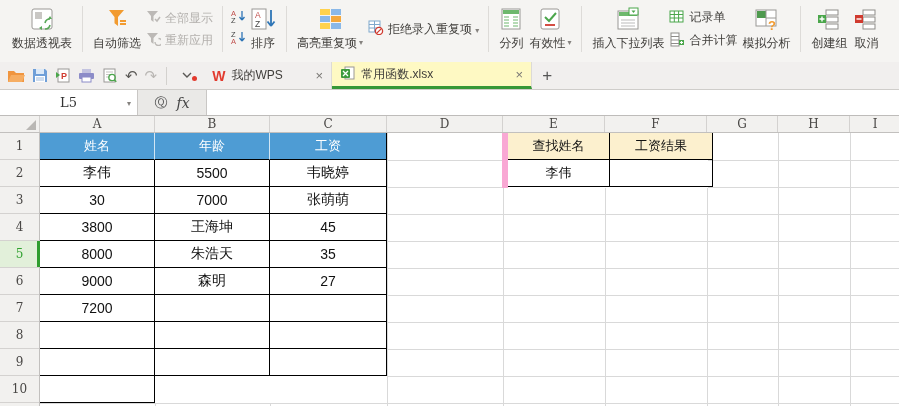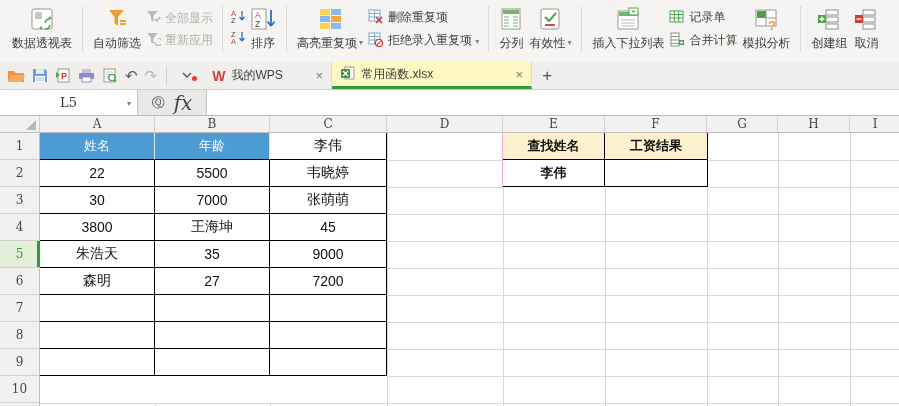--- a/index.html
+++ b/index.html
@@ -36,21 +36,21 @@
   .wlogo { color:#e23a2e; font-weight:bold; font-size:14px; }
   .newtab { width:30px; display:flex; align-items:center; justify-content:center; font-size:17px; color:#555; }
 
   
   .formulabar { height:26px; background:#eae9e7; border-bottom:1px solid #bebcba; display:flex; align-items:stretch; }
   .namebox { width:138px; background:#fff; border-right:1px solid #c9c7c5; display:flex; align-items:center;
              justify-content:center; font-family:"DejaVu Serif",serif; font-size:13px; color:#333; position:relative; }
   .namebox .caret { position:absolute; right:6px; top:9px; }
   .fxarea { width:68px; display:flex; align-items:center; justify-content:center; gap:9px; color:#555; }
   .qglyph { font-size:13px; color:#555; }
-  .fxglyph { font-family:"DejaVu Serif",serif; font-style:italic; font-size:20px; color:#444; }
+  .fxglyph { font-family:"DejaVu Serif",serif; font-style:italic; font-size:14px; color:#444; }
   .finput { flex:1; background:#fff; border-left:1px solid #c9c7c5; }
 
   
   .sheet { position:relative; height:290px; background:#fff; overflow:hidden; }
   .colhdrs { position:absolute; top:0; left:0; width:901px; height:17px; display:grid;
              grid-template-columns:40px 115px 115px 117px 116px 102px 102px 71px 72px 51px;
              background:#f2f1ef; border-bottom:1px solid #c2c0be; z-index:4; }
   .ch { border-right:1px solid #d4d2d0; display:flex; align-items:center; justify-content:center;
         font-family:"DejaVu Serif",serif; font-size:12px; color:#4a4846; }
   .corner { position:relative; }
@@ -68,22 +68,22 @@
   .maintable { position:absolute; left:39px; top:16px; width:348px; height:271px; z-index:2;
                border-left:1px solid #000; border-top:1px solid #000; display:grid;
                grid-template-columns:115px 115px 117px; grid-auto-rows:27px; background:#fff; }
   .maintable .cell { border-right:1px solid #000; border-bottom:1px solid #000; display:flex;
                      align-items:center; justify-content:center; font-size:14px; color:#111; }
   .maintable .hcell { background:#4e9cd4; color:#fff; font-size:13px;
                       border-right:1px solid rgba(255,255,255,.75); border-bottom:1px solid #000; }
   .maintable .hcell:nth-child(3) { border-right:1px solid #000; }
 
   .lookup { position:absolute; left:502px; top:16px; width:206px; height:56px; z-index:2;
-            border-left:1px solid #f9a8d4; border-top:1px solid #000; display:grid;
-            grid-template-columns:102px 103px; grid-auto-rows:27px; background:#fff;font-weight:bold; }
+            border-left:6px solid #f9a8d4; border-top:1px solid #000; display:grid;
+            grid-template-columns:102px 103px; grid-auto-rows:27px; background:#fff; }
   .lookup .cell { border-right:1px solid #000; border-bottom:1px solid #000; display:flex;
                   align-items:center; justify-content:center; font-size:13px; color:#111; }
   .lookup .hcell { background:#fcf0ce; }
 </style>
 </head>
 <body>
 
 <div class="app">
 
   <div class="ribbon">
@@ -182,30 +182,20 @@
               <rect x="3" y="16" width="10" height="6" fill="#ffd24d"></rect>
               <rect x="14" y="16" width="10" height="6" fill="#8ab8e8"></rect>
             </svg>
         </span>
         <span class="blabel">
             <span>高亮重复项</span>
             <span class="caret">▾</span>
           </span>
       </div>
       <div class="smallcol">
-        <div class="smallbtn">
-          <span>
-            <svg width="16" height="15">
-                <rect x="1" y="1" width="11" height="11" fill="#fff" stroke="#7fa7cc"></rect>
-                <path d="M1 4.5 h11 M1 8 h11 M6.5 1 v11" stroke="#7fa7cc"></path>
-                <path d="M8 8 l6 6 M14 8 l-6 6" stroke="#d03a2f" stroke-width="1.6"></path>
-              </svg>
-          </span>
-          <span>删除重复项</span>
-        </div>
         <div class="smallbtn">
           <span>
             <svg width="16" height="15">
                 <rect x="1" y="1" width="11" height="11" fill="#fff" stroke="#7fa7cc"></rect>
                 <path d="M1 4.5 h11 M1 8 h11 M6.5 1 v11" stroke="#7fa7cc"></path>
                 <circle cx="11" cy="11" r="3.6" fill="#fff" stroke="#d03a2f" stroke-width="1.3"></circle>
                 <path d="M8.6 13.4 l4.8 -4.8" stroke="#d03a2f" stroke-width="1.3"></path>
               </svg>
           </span>
           <span><span>拒绝录入重复项</span> <span class="caret">▾</span></span>
@@ -444,30 +434,31 @@
     <div class="hl" style="top:152px"></div>
     <div class="hl" style="top:179px"></div>
     <div class="hl" style="top:206px"></div>
     <div class="hl" style="top:233px"></div>
     <div class="hl" style="top:260px"></div>
     <div class="hl" style="top:287px"></div>
 
     <div class="maintable">
       <div class="cell hcell">姓名</div>
       <div class="cell hcell">年龄</div>
+      <div class="cell hcell">工资</div>
       <div class="cell">李伟</div>
-      <div class="cell">22</div>
       <div class="cell">5500</div>
       <div class="cell">韦晓婷</div>
       <div class="cell">30</div>
       <div class="cell">7000</div>
       <div class="cell">张萌萌</div>
       <div class="cell">3800</div>
       <div class="cell">王海坤</div>
       <div class="cell">45</div>
+      <div class="cell">8000</div>
       <div class="cell">朱浩天</div>
       <div class="cell">35</div>
       <div class="cell">9000</div>
       <div class="cell">森明</div>
       <div class="cell">27</div>
       <div class="cell">7200</div>
       <div class="cell"></div>
       <div class="cell"></div>
       <div class="cell"></div>
       <div class="cell"></div>

